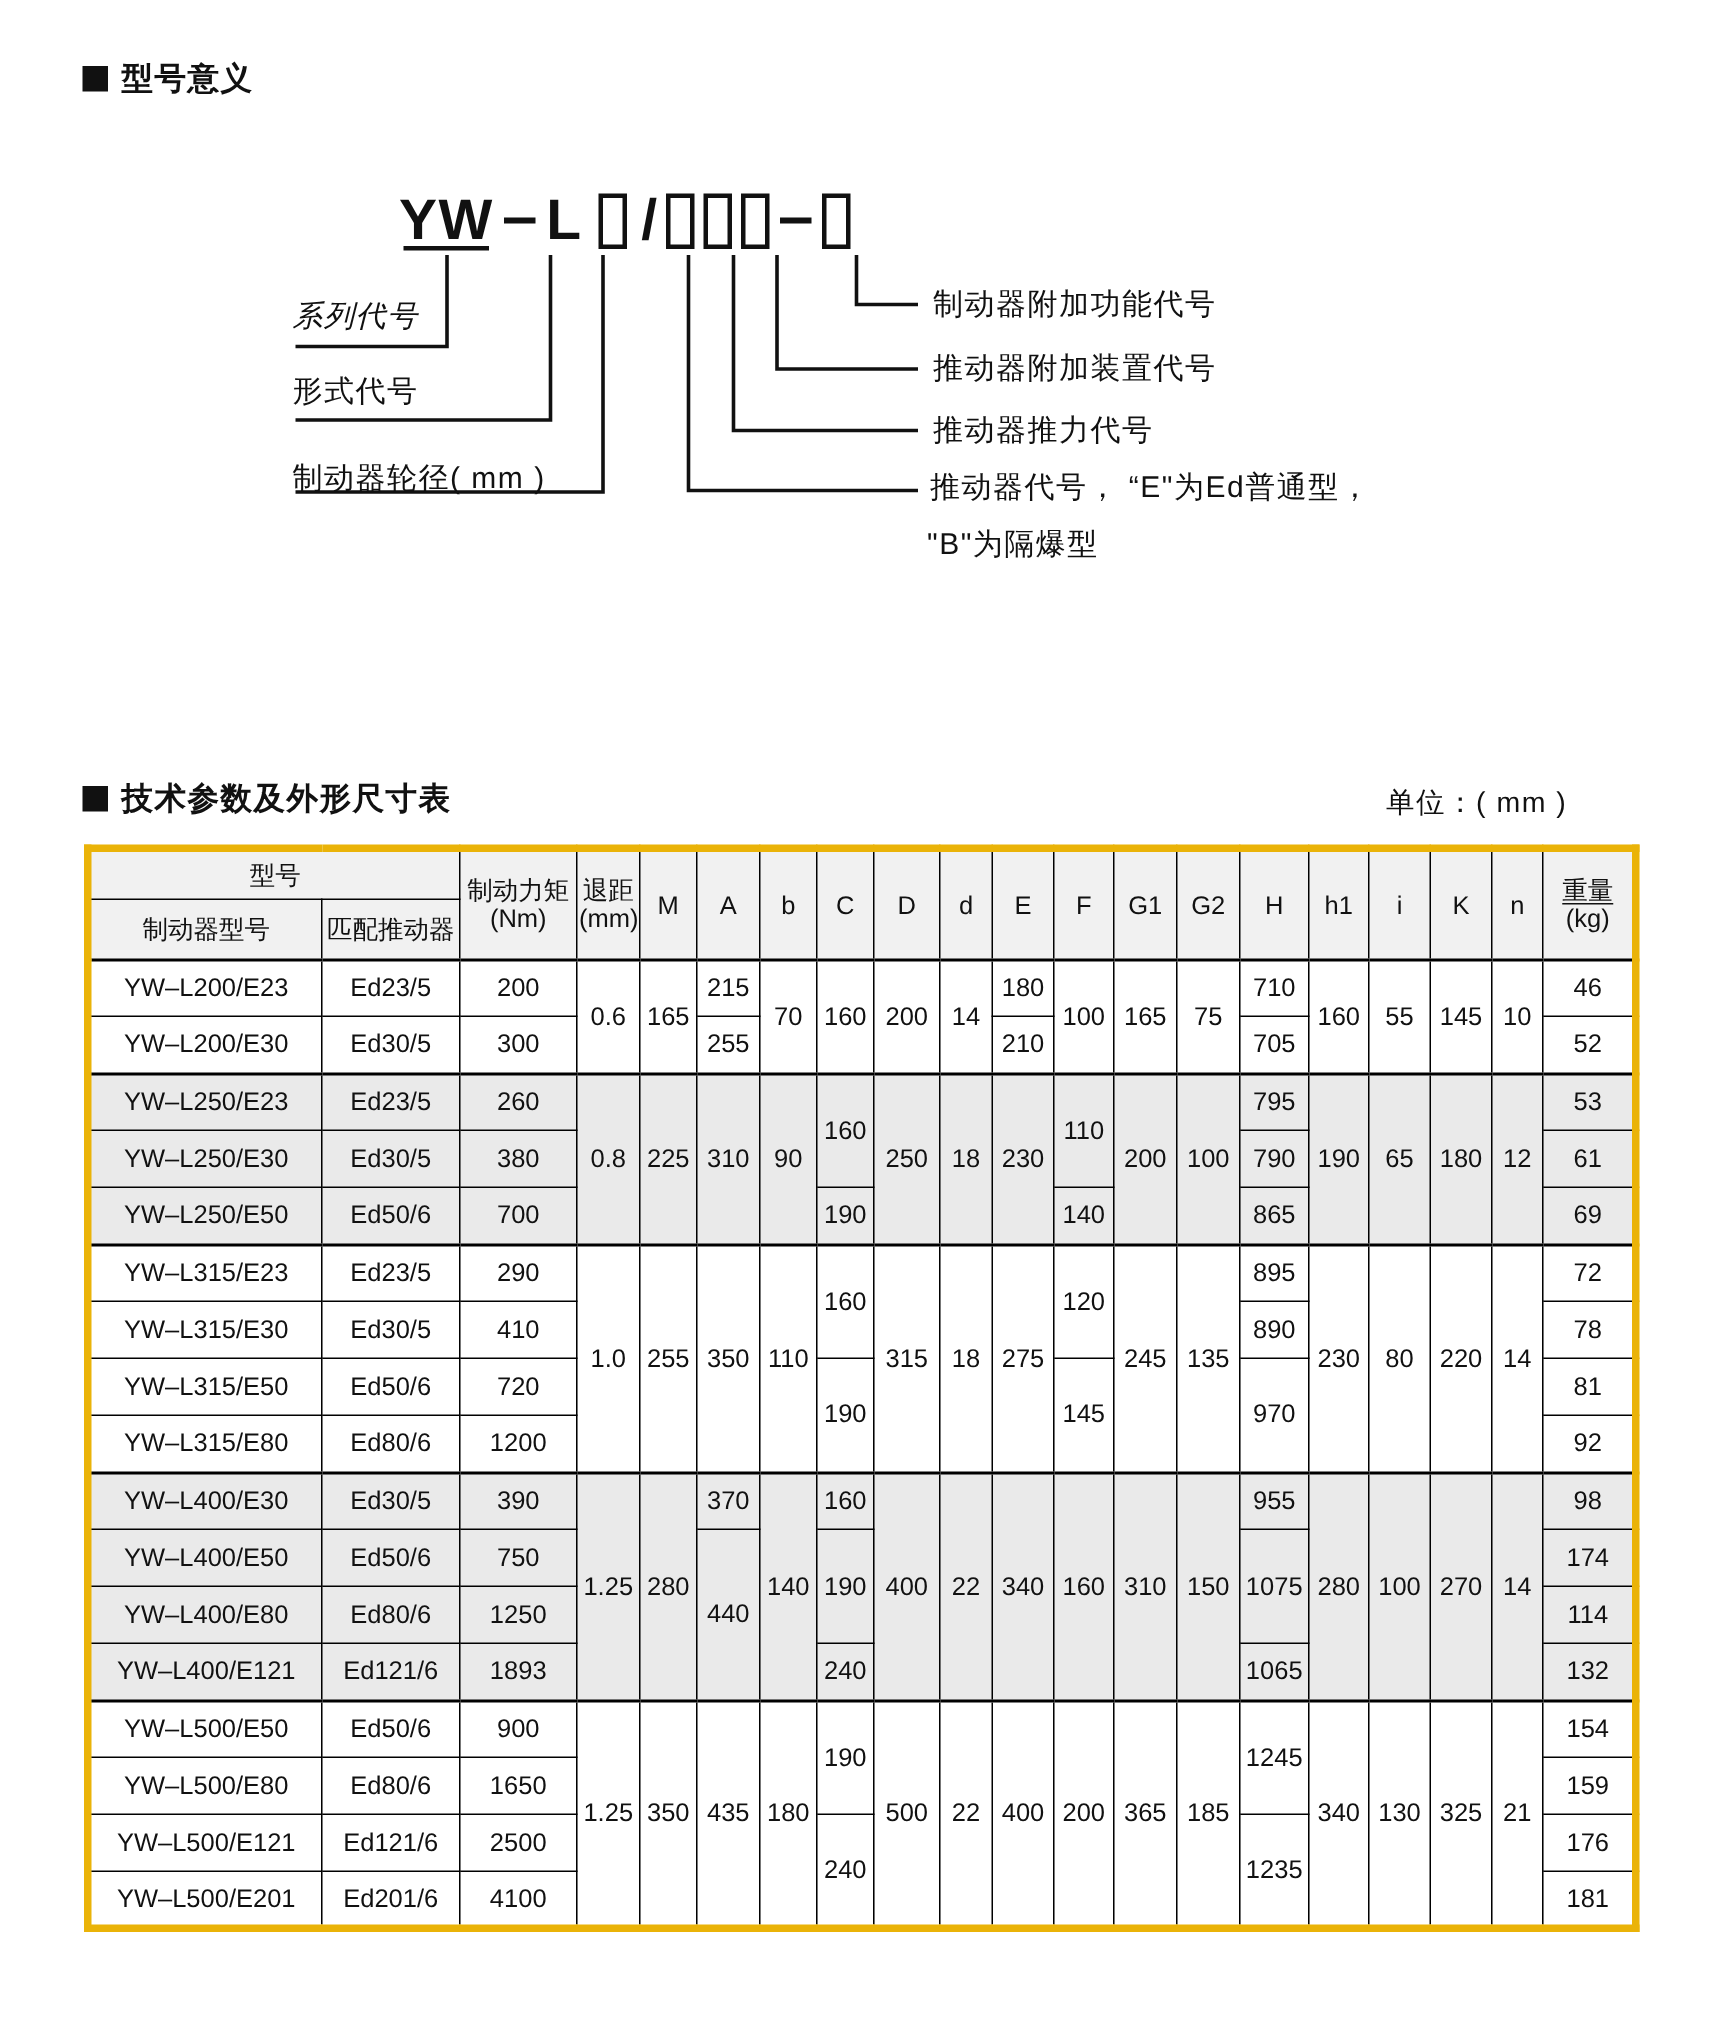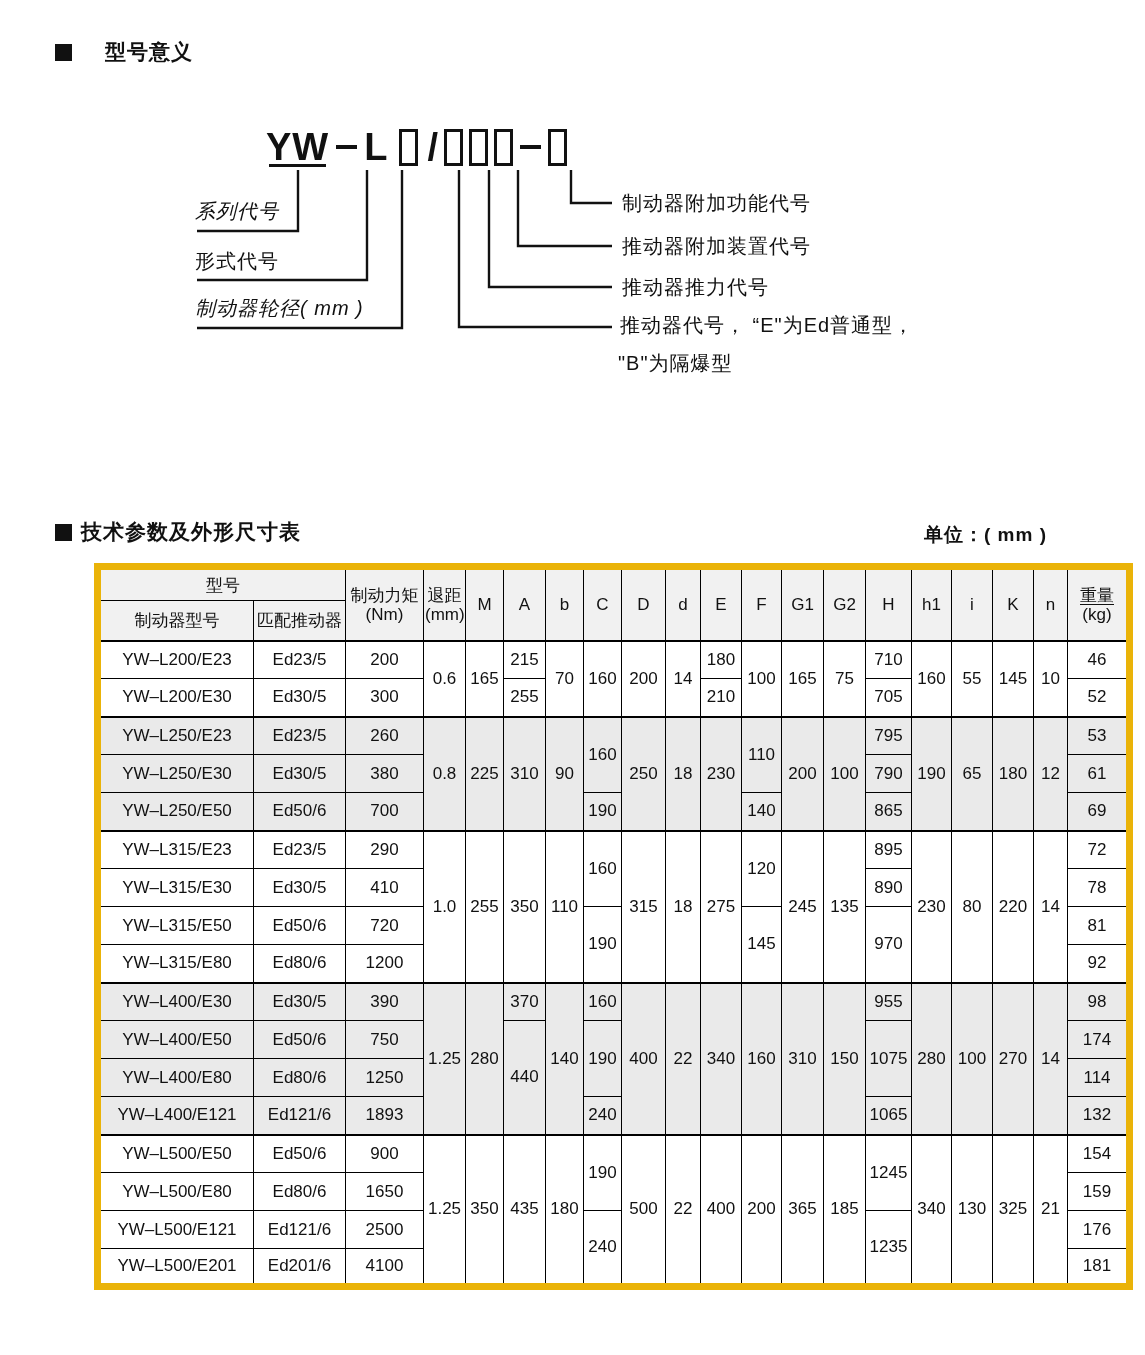--- a/index.html
+++ b/index.html
@@ -16,25 +16,25 @@
   .sec-title {
     position: absolute;
     display: flex; align-items: center;
     font-size: 21px; font-weight: bold; letter-spacing: 1px;
     white-space: nowrap;
   }
   .sec-square {
     width: 17px; height: 17px; background: #111;
     margin-right: 9px; flex: 0 0 auto;
   }
-  #title-1 { left: 55px; top: 38px; gap: 24px; }
+  #title-1 { left: 55px; top: 38px; }
   #title-2 { left: 55px; top: 518px; }
   #unit-label {
     position: absolute; left: 924px; top: 522px;
-    font-size: 19px; letter-spacing: 1px; white-space: nowrap; font-weight: bold;
+    font-size: 19px; letter-spacing: 1px; white-space: nowrap;
   }
 
   
   #diagram { position: absolute; left: 0; top: 0; width: 1145px; height: 480px; }
   #formula {
     position: absolute; left: 266px; top: 126px;
     display: flex; align-items: center;
     font-size: 38px; font-weight: 600; line-height: 42px;
     white-space: nowrap;
     text-align: center;
@@ -57,36 +57,35 @@
     position: absolute; left: 269px; top: 164px;
     width: 57px; height: 3px; background: #111;
   }
   #leader-lines { position: absolute; left: 0; top: 0; pointer-events: none; }
   .diag-label {
     position: absolute; font-size: 20px; letter-spacing: 1px;
     white-space: nowrap; line-height: 23px;
   }
   #dl-left-0 { left: 195px; top: 200px; font-style: italic; }
   #dl-left-1 { left: 195px; top: 250px; }
-  #dl-left-2 { left: 195px; top: 297px; font-style: italic; }
+  #dl-left-2 { left: 195px; top: 308px; }
   #dl-right-0 { left: 622px; top: 192px; }
   #dl-right-1 { left: 622px; top: 235px; }
   #dl-right-2 { left: 622px; top: 276px; }
   #dl-right-3 { left: 620px; top: 314px; }
   #dl-right-4 { left: 618px; top: 352px; }
 
   
   #spec-table {
     position: absolute; left: 56px; top: 563px;
     border-collapse: collapse;
     table-layout: fixed;
     width: 1032px;
-    border: 7px solid #eab308;
+    border: 5px solid #eab308;
     font-size: 17px;
-    margin-left: 38px;
   }
   #spec-table th, #spec-table td {
     border: 1px solid #000;
     text-align: center; vertical-align: middle;
     padding: 0 1px;
     font-weight: normal;
     color: #111;
   }
   #spec-table thead th { background: #f1f1f1; }
   #spec-table thead tr:nth-child(1) { height: 34px; }

